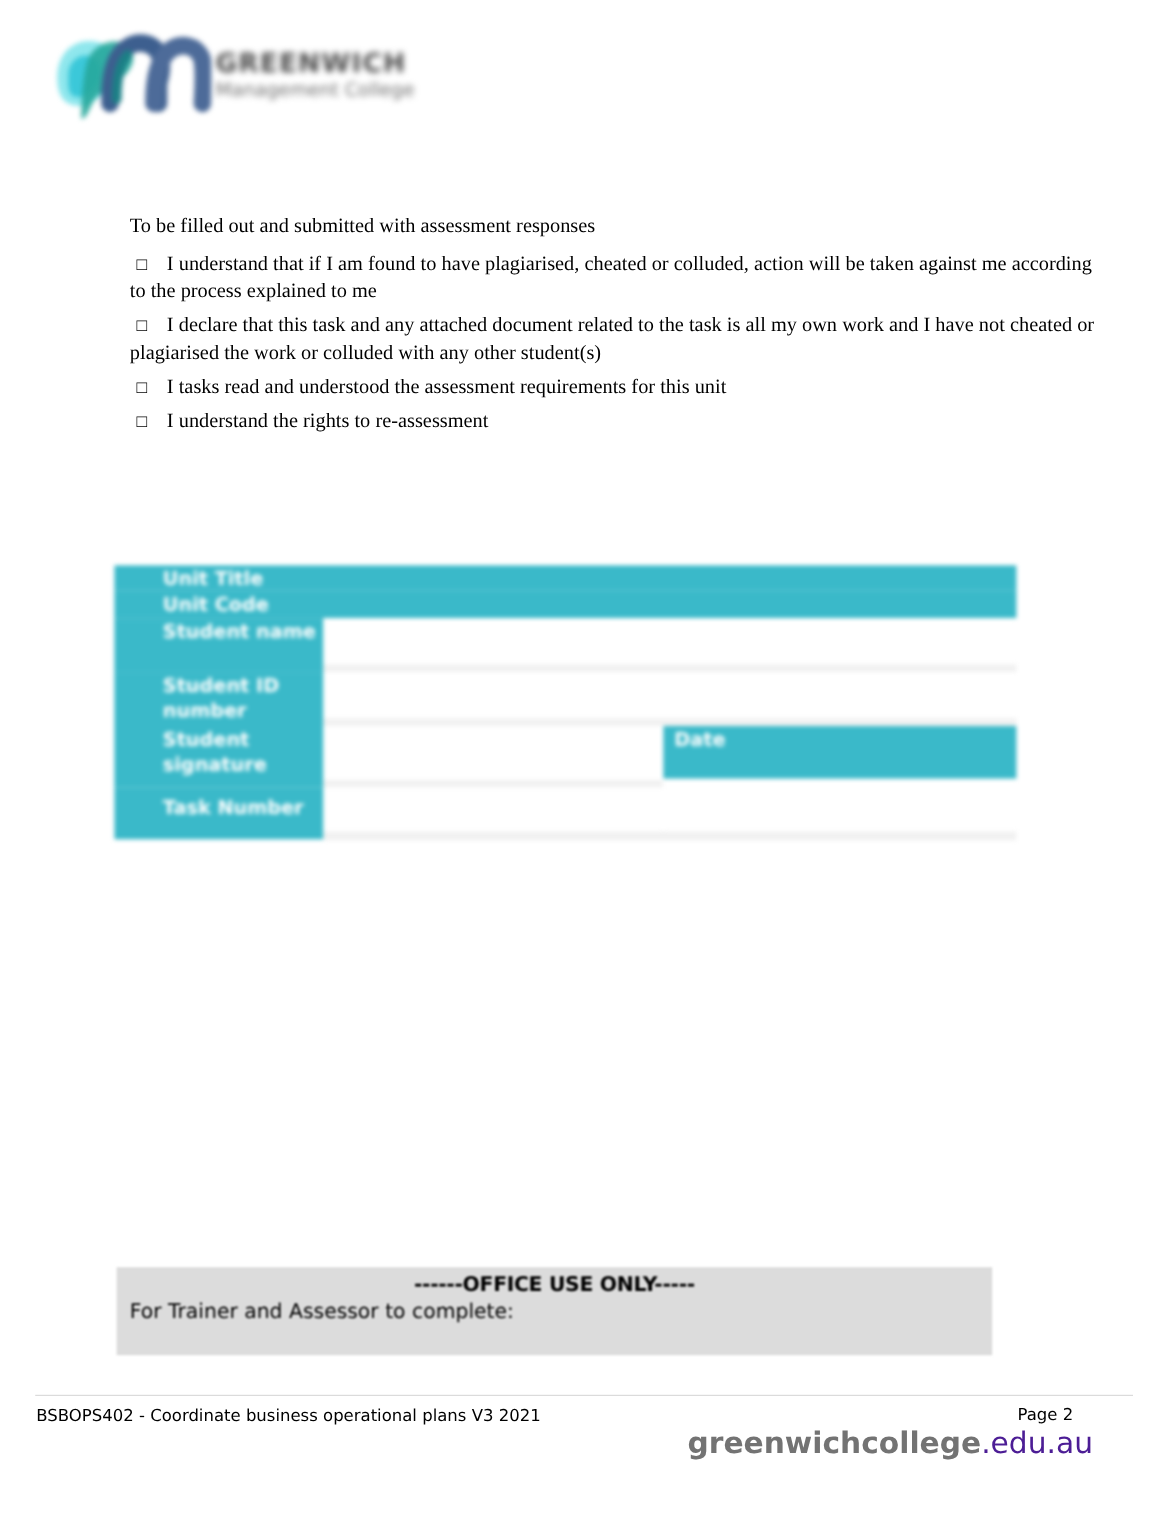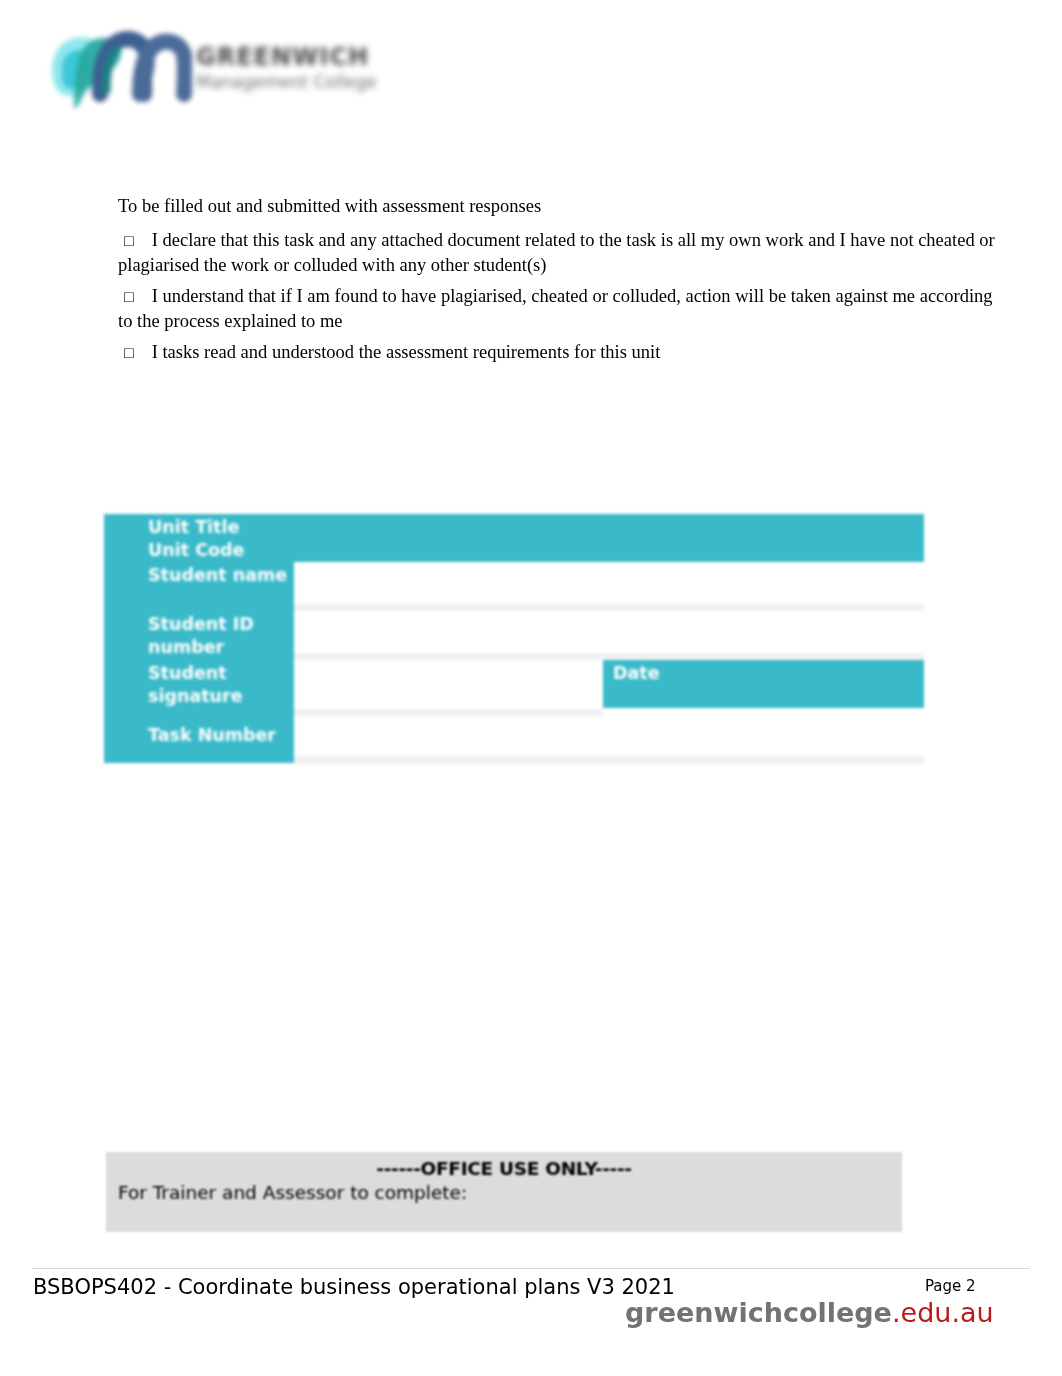--- a/index.html
+++ b/index.html
@@ -148,42 +148,42 @@
     left: 32px;
     top: 1268px;
     width: 998px;
     height: 1px;
     background: #d8d8d8;
   }
   .footer-left {
     position: absolute;
     left: 33px;
     top: 1276px;
-    font-size: 21px;
+    font-size: 15px;
     line-height: 23px;
   }
   .footer-page {
     position: absolute;
     left: 925px;
     top: 1277px;
     font-size: 15px;
   }
   .footer-url {
     position: absolute;
     left: 625px;
     top: 1297px;
     font-size: 27px;
     white-space: nowrap;
   }
   .url-bold {
     font-weight: bold;
     color: #737373;
   }
   .url-light {
-    color: #b91c1c;
+    color: #4c1d95;
   }
 </style>
 </head>
 <body>
 
 <div class="logo-area">
   <svg class="logo-mark" viewBox="0 0 148 92" xmlns="http://www.w3.org/2000/svg">
     <path d="M8 46 C8 22, 26 10, 44 14 C60 18, 64 34, 58 48 C52 62, 38 74, 24 72 C12 70, 8 60, 8 46 Z" fill="#6fe0e8" opacity="0.78"></path>
     <path d="M18 44 C18 32, 28 24, 38 27 C47 30, 49 41, 45 50 C41 59, 32 66, 24 64 C17 62, 18 52, 18 44 Z" fill="#2dc3d6" opacity="0.85"></path>
     <path d="M30 84 C30 84, 30 38, 38 26 C46 14, 62 10, 72 18 C80 25, 78 36, 70 44 C60 54, 46 58, 40 70 C36 78, 34 84, 30 84 Z" fill="#27a89c" opacity="0.9"></path>
@@ -193,27 +193,28 @@
   </svg>
   <div class="logo-word">
     <div class="lw-top">GREENWICH</div>
     <div class="lw-bot">Management College</div>
   </div>
 </div>
 
 <div class="content">
   <p class="intro-line">To be filled out and submitted with assessment responses</p>
 
+  <p class="decl-item wide"><span class="cb">□</span><span>I understand that if I am found to have plagiarised, cheated or colluded, action will be taken against me according to the process explained to me</span></p>
+
   <p class="decl-item wide"><span class="cb">□</span><span>I declare that this task and any attached document related to the task is all my own work and I have not cheated or plagiarised the work or colluded with any other student(s)</span></p>
 
-  <p class="decl-item wide"><span class="cb">□</span><span>I understand that if I am found to have plagiarised, cheated or colluded, action will be taken against me according to the process explained to me</span></p>
-
 
   <p class="decl-item"><span class="cb">□</span><span>I tasks read and understood the assessment requirements for this unit</span></p>
 
+  <p class="decl-item"><span class="cb">□</span><span>I understand the rights to re-assessment</span></p>
 
 </div>
 
 <div class="details-table">
 
   <div class="dt-row" style="top:0; height:23px;">
     <div class="cell teal cell-label" style="left:0; top:0; width:820px; height:23px;">Unit Title</div>
   </div>
 
   <div class="dt-row" style="top:23px; height:25px;">

